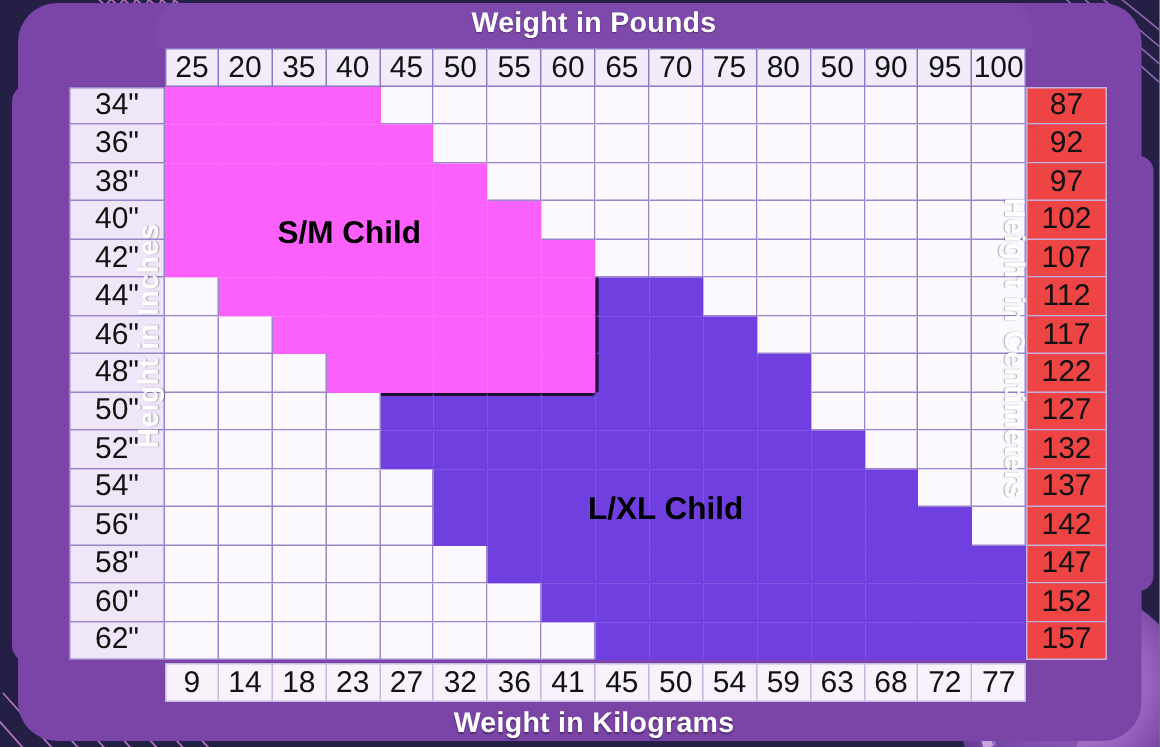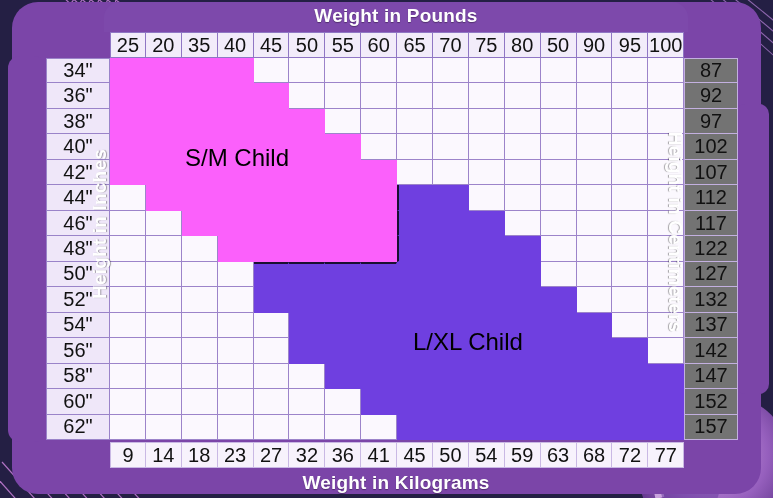--- a/index.html
+++ b/index.html
@@ -72,21 +72,21 @@
     height:25.47px;box-sizing:border-box;
     background:#efe7f9;border:1px solid #9a83c9;border-top:none;
     display:flex;align-items:center;justify-content:center;
     font-size:20px;color:#111;
   }
   #rowHeadL .rc:first-child{border-top:1px solid #9a83c9;}
 
   #rowHeadR{position:absolute;left:684px;top:58px;width:54px;z-index:5;}
   #rowHeadR .rc{
     height:25.47px;box-sizing:border-box;
-    background:#737373;border:1px solid #c3b0e0;border-top:none;
+    background:#ef4444;border:1px solid #c3b0e0;border-top:none;
     display:flex;align-items:center;justify-content:center;
     font-size:20px;color:#111;
   }
   #rowHeadR .rc:first-child{border-top:1px solid #c3b0e0;}
 
   
   #grid{
     position:absolute;left:110px;top:58px;width:574.4px;height:382px;
     z-index:5;display:grid;
     grid-template-columns:repeat(16,35.9px);
@@ -98,25 +98,25 @@
     border-right:1px solid #9c84ca;border-bottom:1px solid #9c84ca;
     background:#fbf8fe;
   }
   #grid .cell.sm{background:#fb60fb;border-color:#fb60fb;}
   #grid .cell.lxl{background:#6f3fe0;border-color:#6f3fe0;}
   #grid .cell.edge-t{border-top:2px solid #1a1030;}
   #grid .cell.edge-l{border-left:2px solid #1a1030;}
 
   
   .region-label{
-    position:absolute;z-index:7;color:#000;font-size:24px;
-    font-family:"Liberation Sans", sans-serif;white-space:nowrap;
+    position:absolute;z-index:7;color:#000;font-size:21px;
+    font-family:"Liberation Sans", sans-serif;white-space:nowrap;font-weight:bold;
   }
   #lblSM{left:185px;top:144px;}
-  #lblLXL{left:413px;top:328px;}
+  #lblLXL{left:392px;top:328px;}
 </style>
 </head>
 <body>
 
 <div id="bg">
   <svg width="773" height="498" viewBox="0 0 773 498">
     <defs>
       <radialGradient id="orbA" cx="50%" cy="40%" r="60%">
         <stop offset="0%" stop-color="#d9a8e8"></stop>
         <stop offset="55%" stop-color="#9c63c4"></stop>

